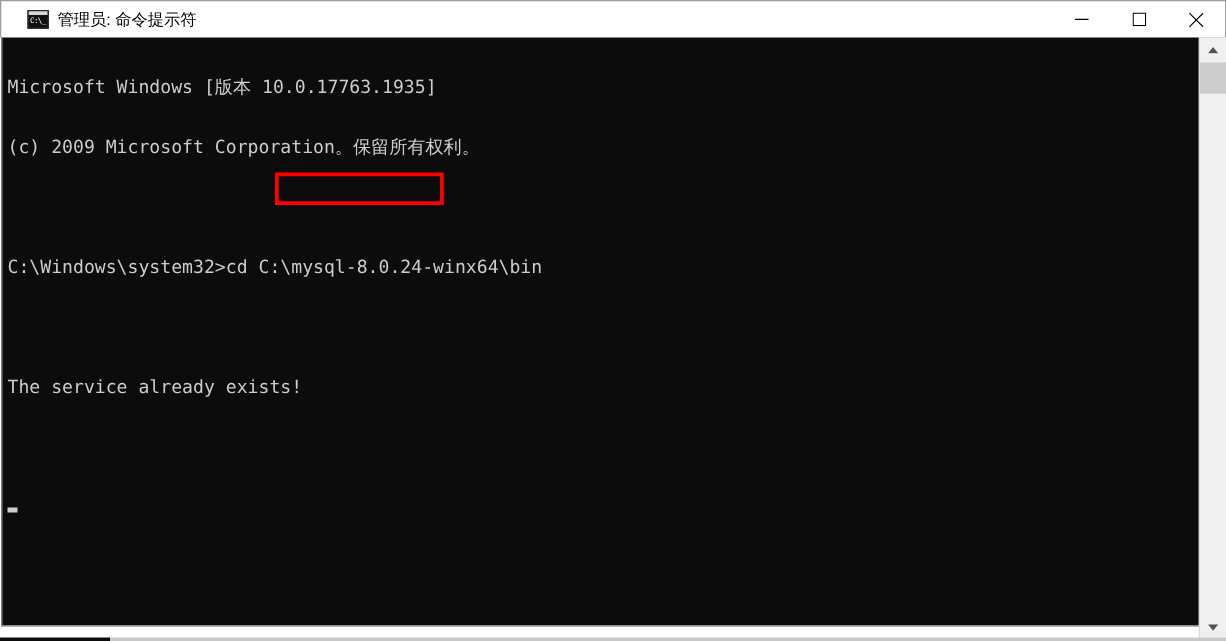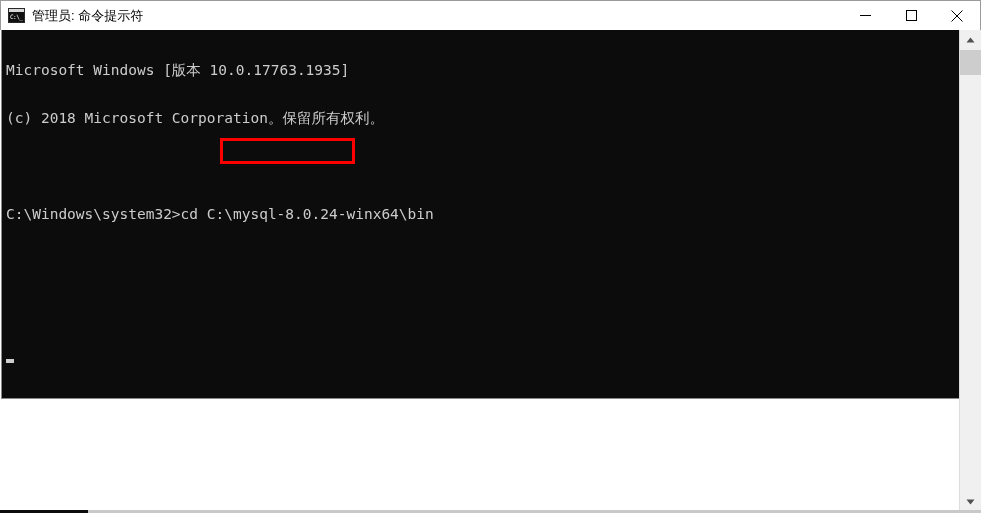--- a/index.html
+++ b/index.html
@@ -36,21 +36,21 @@
     border-left: 1px solid #9b9b9b;
     border-right: 1px solid #9b9b9b;
     box-sizing: border-box;
     display: flex;
     align-items: center;
   }
   #titlebar-left {
     display: flex;
     flex: 1 1 auto;
     min-width: 0;
-    padding-left: 7px;
+    padding-left: 21px;
   }
   .cmd-icon {
     width: 17px;
     height: 15px;
     background: #101010;
     border: 1px solid #2a2a2a;
     box-sizing: border-box;
     position: relative;
     flex: 0 0 auto;
     margin-right: 7px;
@@ -102,21 +102,21 @@
     cursor: default;
   }
   .winbtn svg { display: block; }
 
   
   #console {
     position: absolute;
     left: 1px;
     top: 30px;
     width: 979px;
-    height: 369px;
+    height: 471px;
     background: #0c0c0c;
     box-sizing: border-box;
     border-left: 1px solid #8a8a8a;
     border-bottom: 1px solid #8a8a8a;
     overflow: hidden;
   }
   #console-text {
     position: absolute;
     left: 4px;
     top: 0px;
@@ -235,24 +235,25 @@
           <line x1="0.5" y1="0.5" x2="11.5" y2="11.5" stroke="#000000" stroke-width="1"></line>
           <line x1="11.5" y1="0.5" x2="0.5" y2="11.5" stroke="#000000" stroke-width="1"></line>
         </svg>
       </button>
     </div>
   </div>
 
   <div id="console">
     <div id="console-text">
       <div class="line">Microsoft Windows [版本 10.0.17763.1935]</div>
-      <div class="line">(c) 2018 Microsoft Corporation。保留所有权利。</div>
+      <div class="line">(c) 2009 Microsoft Corporation。保留所有权利。</div>
       <div class="line"></div>
       <div class="line">C:\Windows\system32&gt;cd C:\mysql-8.0.24-winx64\bin</div>
       <div class="line"></div>
+      <div class="line">The service already exists!</div>
       <div class="line"></div>
       <div class="line"><span class="cursor-block"></span></div>
     </div>
 
     <div id="highlight-box"></div>
   </div>
 
   <div id="scrollbar">
     <div id="sb-track"></div>
     <div class="sb-btn" id="sb-up">

